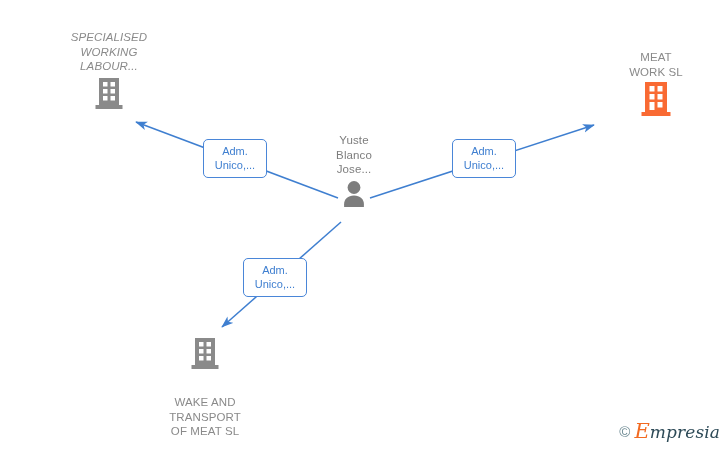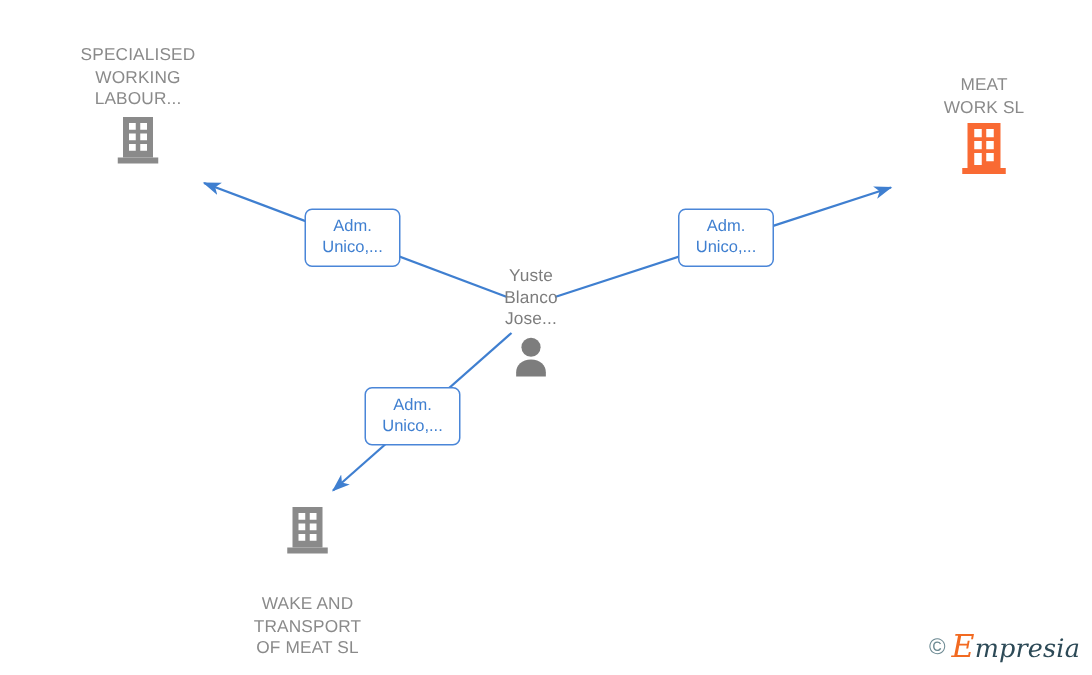--- a/index.html
+++ b/index.html
@@ -37,21 +37,20 @@
   }
   .node-label {
     font-size: 11.5px;
     line-height: 14.5px;
     color: #8a8a8a;
     letter-spacing: .1px;
     white-space: pre-line;
   }
   .node-label.dark {
     color: #7d7d7d;
-    margin-top: 44px;
   }
   .node-icon {
     display: block;
     margin: 2px auto 0 auto;
   }
   .node-icon.below-label { margin-top: 3px; }
 
   
   .edge-label {
     position: absolute;
@@ -113,21 +112,21 @@
 
     <g>
       <line x1="370" y1="198" x2="594" y2="125" stroke="#3f7fd0" stroke-width="1.5" marker-end="url(#arrowhead)"></line>
     </g>
 
     <g>
       <line x1="341" y1="222" x2="222" y2="327" stroke="#3f7fd0" stroke-width="1.5" marker-end="url(#arrowhead)"></line>
     </g>
   </svg>
 
-  <div class="node" style="left:17px; top:30px;">
+  <div class="node" style="left:34px; top:30px;font-style:italic;">
     <div class="node-label">SPECIALISED
 WORKING
 LABOUR...</div>
     <span class="node-icon">
       <svg width="28" height="34" viewBox="0 0 28 34" aria-hidden="true">
         <rect x="4" y="2" width="20" height="27" fill="#8a8a8a"></rect>
         <rect x="0.5" y="29" width="27" height="4" fill="#8a8a8a"></rect>
         <rect x="8" y="6" width="4.5" height="4.5" fill="#ffffff"></rect>
         <rect x="15.5" y="6" width="4.5" height="4.5" fill="#ffffff"></rect>
         <rect x="8" y="13" width="4.5" height="4.5" fill="#ffffff"></rect>

